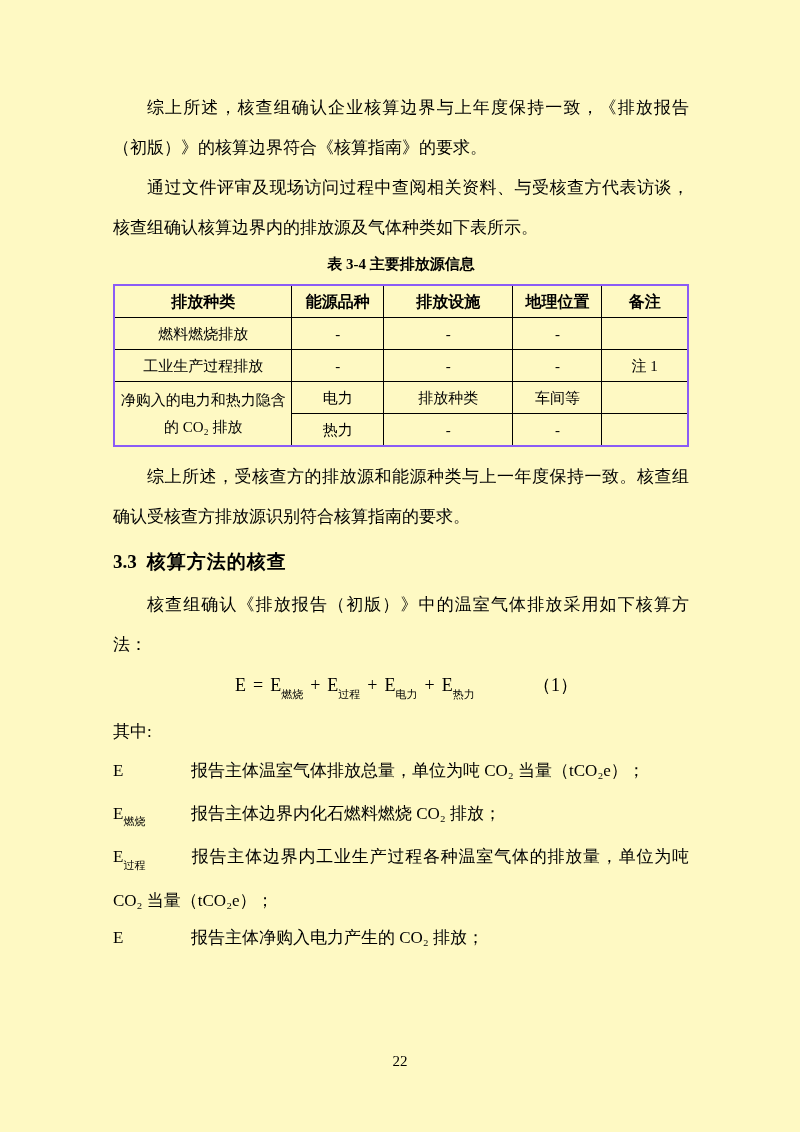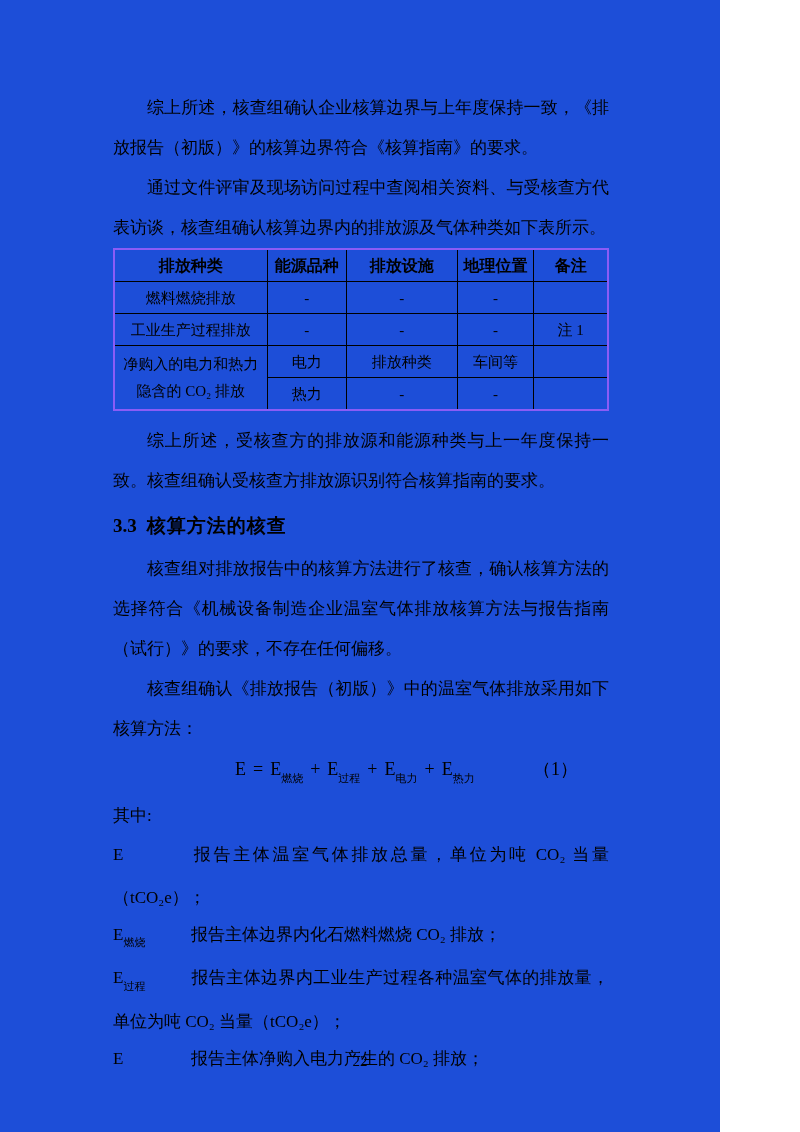--- a/index.html
+++ b/index.html
@@ -3,25 +3,25 @@
 <meta charset="utf-8">
 <style>
   html, body { margin:0; padding:0; background:#ffffff; }
   body {
     width:800px; height:1132px;
     font-family:"Liberation Serif","DejaVu Serif",serif;
     color:#000;
   }
   .page {
     position:relative;
-    width:720px; height:1132px;
+    width:800px; height:1132px;
     box-sizing:border-box;
     padding:88px 111px 0 113px;
     overflow:hidden;
-    background:#1d4ed8;
+    background:#fef9c3;
   }
   .body-text {
     font-size:17px;
     line-height:40px;
     text-align:justify;
     margin:0;
     text-indent:2em;
   }
   .no-indent { text-indent:0; }
   .section-heading {
@@ -100,20 +100,21 @@
 </head>
 <body>
 
 <div class="page">
 
   <p class="body-text">综上所述，核查组确认企业核算边界与上年度保持一致，《排放报告（初版）》的核算边界符合《核算指南》的要求。</p>
 
 
   <p class="body-text">通过文件评审及现场访问过程中查阅相关资料、与受核查方代表访谈，核查组确认核算边界内的排放源及气体种类如下表所示。</p>
 
+  <div class="table-caption">表 3-4 主要排放源信息</div>
 
   <table class="src-table">
     <colgroup>
       <col style="width:31%">
         <col style="width:16%">
         <col style="width:22.5%">
         <col style="width:15.5%">
         <col style="width:15%">
     </colgroup>
     <thead>
@@ -154,21 +155,20 @@
         <td></td>
       </tr>
     </tbody>
   </table>
 
 
   <p class="body-text" style="margin-top:10px;">综上所述，受核查方的排放源和能源种类与上一年度保持一致。核查组确认受核查方排放源识别符合核算指南的要求。</p>
 
   <h2 class="section-heading"><span class="sec-num">3.3</span><span>核算方法的核查</span></h2>
 
-  <p class="body-text">核查组对排放报告中的核算方法进行了核查，确认核算方法的选择符合《机械设备制造企业温室气体排放核算方法与报告指南（试行）》的要求，不存在任何偏移。</p>
   <p class="body-text">核查组确认《排放报告（初版）》中的温室气体排放采用如下核算方法：</p>
 
   <div class="formula-row">
     <span>E</span><span class="op">=</span><span><span>E</span><sub>燃烧</sub></span><span class="op">+</span><span><span>E</span><sub>过程</sub></span><span class="op">+</span><span><span>E</span><sub>电力</sub></span><span class="op">+</span><span><span>E</span><sub>热力</sub></span>
     <span class="formula-number">（1）</span>
   </div>
 
   <p class="body-text no-indent">其中:</p>
 
   <div class="def-item"><span class="def-symbol"><span>E</span><sub></sub></span><span>报告主体温室气体排放总量，单位为吨 CO₂ 当量（tCO₂e）；</span></div>

